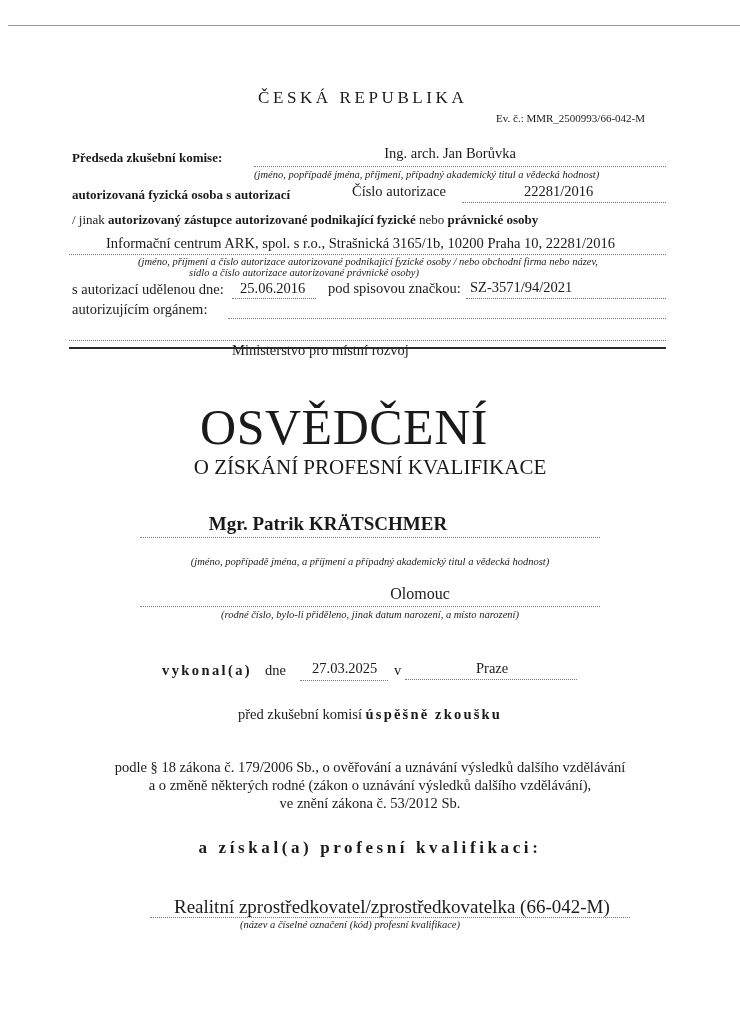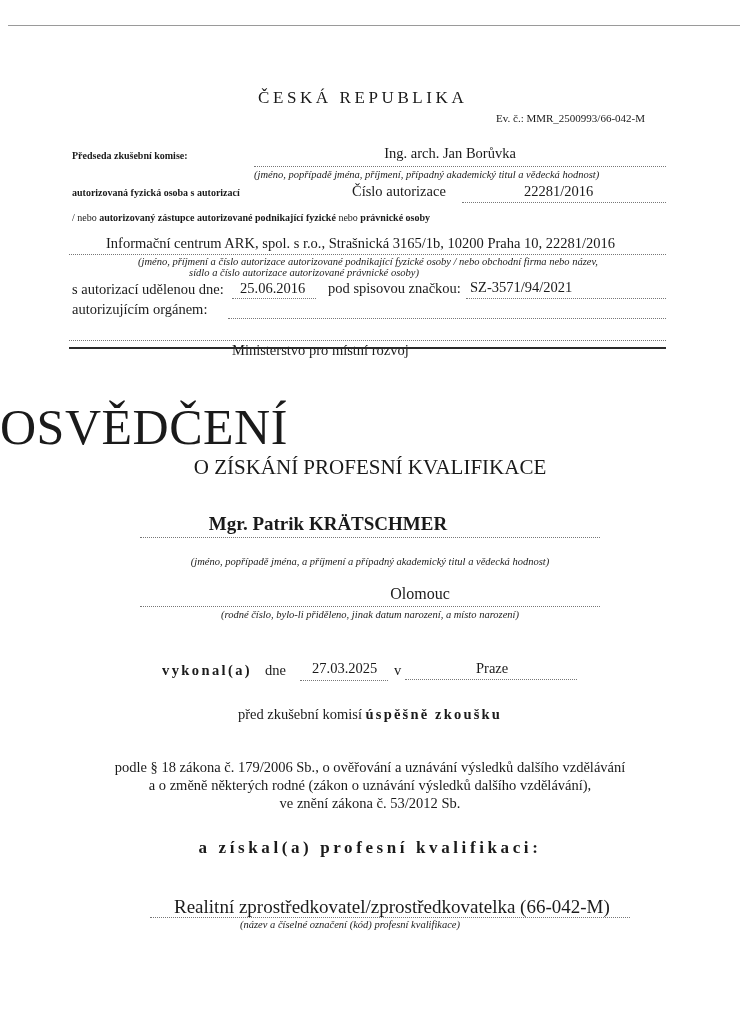--- a/index.html
+++ b/index.html
@@ -5,26 +5,26 @@
     html, body { margin: 0; padding: 0; background: #ffffff; }
     body {
       width: 740px; height: 1024px; position: relative; overflow: hidden;
       font-family: "Liberation Serif", serif; color: #1a1a1a;
     }
     .abs { position: absolute; white-space: nowrap; }
     .top-rule { position: absolute; left: 8px; right: 0; top: 25px; height: 1px; background: #9a9a9a; }
     .country { left: 258px; top: 88px; font-size: 17px; letter-spacing: 3.6px; }
     .evno { left: 496px; top: 112px; font-size: 11px; }
     .b { font-weight: bold; }
-    .lbl { font-size: 10px; }
+    .lbl { font-size: 13px; }
     .dots { position: absolute; height: 0; border-top: 1px dotted #777; }
     .note { font-size: 10.5px; font-style: italic; }
     .val { font-size: 14.5px; }
     .thick-rule { position: absolute; left: 69px; width: 597px; top: 347px; height: 2px; background: #2a2a2a; }
-    .title { left: 0; width: 688px; top: 398px; font-size: 50px; letter-spacing: 0.5px; }
+    .title { left: 0; width: 688px; text-align: center; top: 398px; font-size: 50px; letter-spacing: 0.5px; }
     .subtitle { left: 0; width: 740px; text-align: center; top: 455px; font-size: 21px; }
     .person { left: 0; width: 656px; text-align: center; top: 513px; font-size: 19px; font-weight: bold; }
     .center { left: 0; width: 740px; text-align: center; }
     .spaced-bold { font-weight: bold; letter-spacing: 3px; text-align: right; }
     .law { font-size: 14.5px; line-height: 18px; }
     .acq { top: 838px; font-size: 17px; font-weight: bold; letter-spacing: 3.6px; }
     .qual { left: 174px; top: 896px; font-size: 19px; }
   </style>
 </head>
 <body>
@@ -38,21 +38,21 @@
 <div class="abs val" style="left:0; width:740px; text-align:center; top:145px; padding-left:160px; box-sizing:border-box;">Ing. arch. Jan Borůvka</div>
 <div class="dots" style="left:254px; width:412px; top:166px;"></div>
 <div class="abs note" style="left:254px; top:169px;">(jméno, popřípadě jména, příjmení, případný akademický titul a vědecká hodnost)</div>
 
 <div class="abs lbl b" style="left:72px; top:187px;">autorizovaná fyzická osoba s autorizací</div>
 <div class="abs val" style="left:352px; top:183px;">Číslo autorizace</div>
 <div class="abs val" style="left:524px; top:183px;">22281/2016</div>
 <div class="dots" style="left:462px; width:204px; top:202px;"></div>
 
 <div class="abs lbl" style="left:72px; top:212px;">
-  <span>/ nebo</span>
+  <span>/ jinak</span>
   <span class="b">autorizovaný zástupce autorizované podnikající fyzické</span>
   <span>nebo</span>
   <span class="b">právnické osoby</span>
 </div>
 
 <div class="abs val" style="left:106px; top:235px;">Informační centrum ARK, spol. s r.o., Strašnická  3165/1b, 10200 Praha 10, 22281/2016</div>
 <div class="dots" style="left:69px; width:597px; top:254px;"></div>
 <div class="abs note" style="left:0; width:736px; text-align:center; top:256px;">(jméno, příjmení a číslo autorizace autorizované podnikající fyzické osoby / nebo obchodní firma nebo název,</div>
 <div class="abs note" style="left:0; width:608px; text-align:center; top:267px;">sídlo a číslo autorizace autorizované právnické osoby)</div>
 

